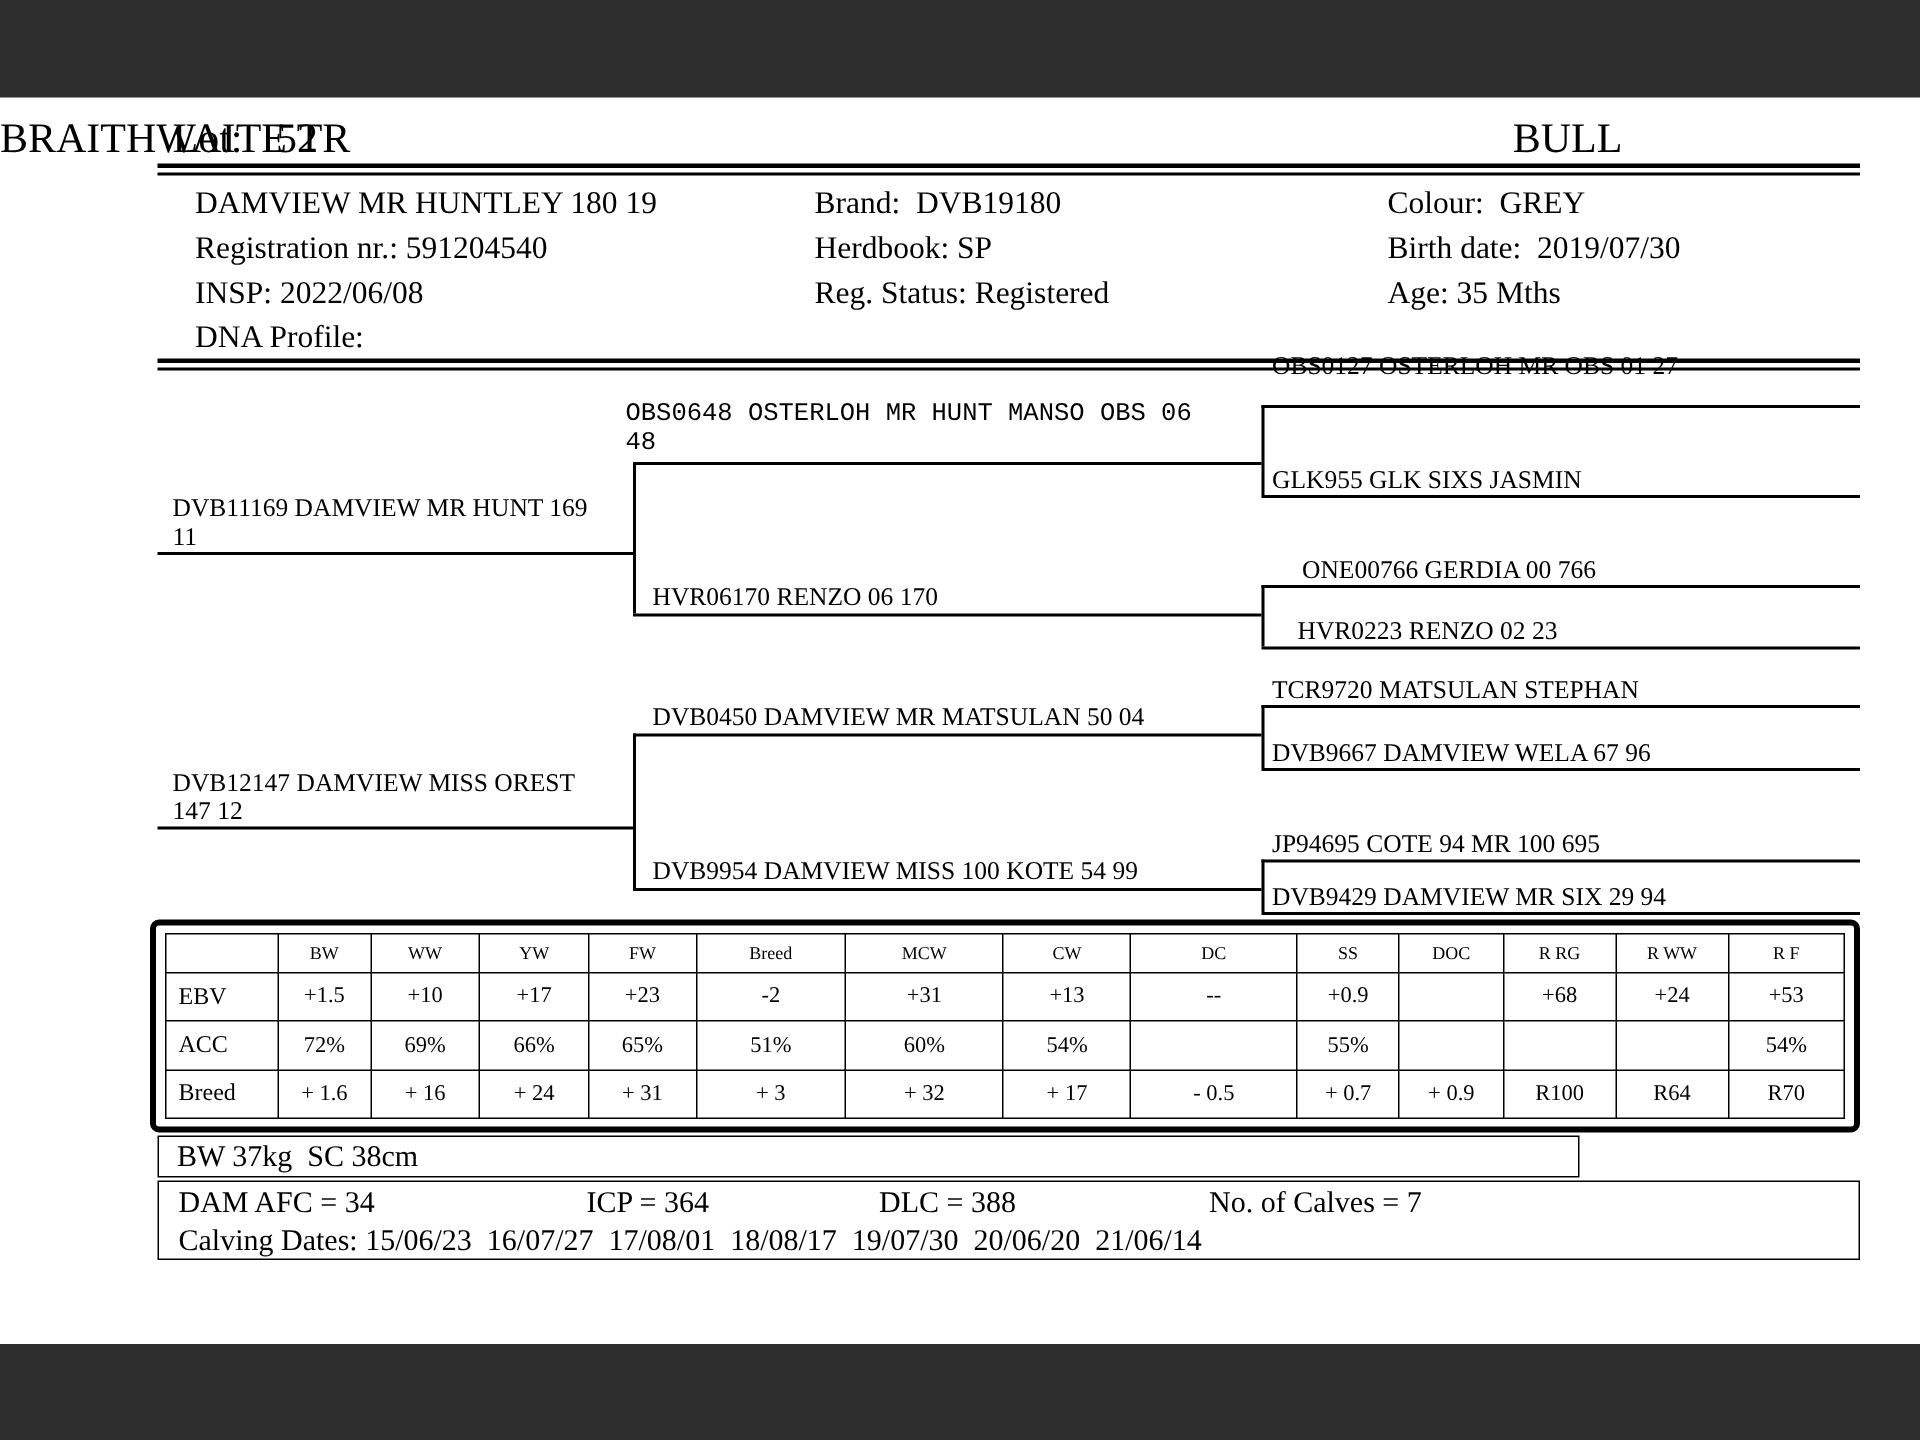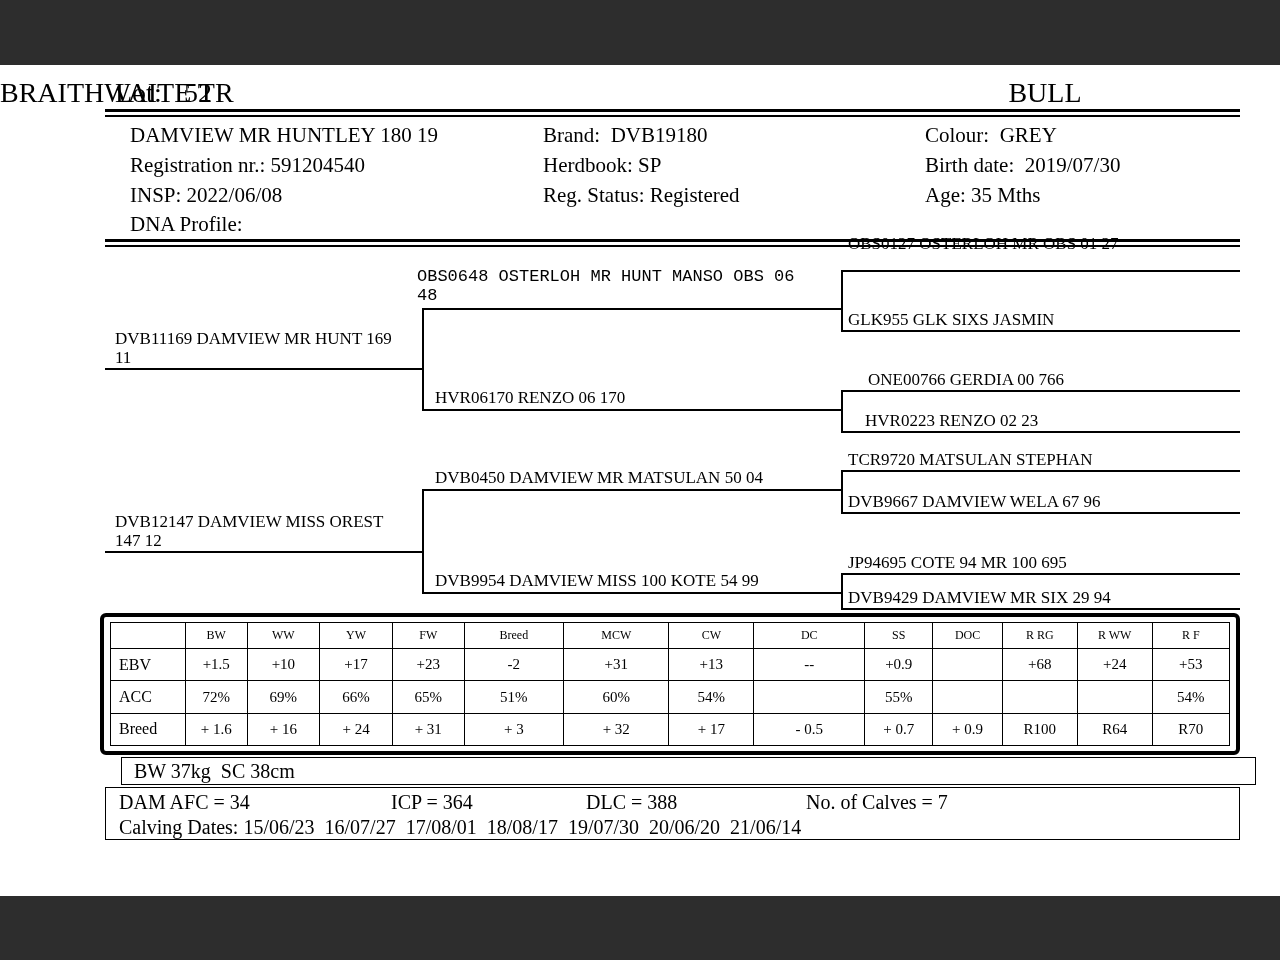--- a/index.html
+++ b/index.html
@@ -180,21 +180,21 @@
         <td>+ 0.7</td>
         <td>+ 0.9</td>
         <td>R100</td>
         <td>R64</td>
         <td>R70</td>
       </tr>
     </tbody>
       </table>
   </div>
 
-  <div class="thin-box" style="left:105px; top:757px; width:1135px; height:28px;margin-left:16px;">
+  <div class="thin-box" style="left:105px; top:757px; width:948px; height:28px;">
     <div class="t bot pre" style="left:12px; top:2px;">BW 37kg  SC 38cm</div>
   </div>
 
   <div class="thin-box" style="left:105px; top:787px; width:1135px; height:53px;">
     <div class="t bot pre" style="left:13px; top:3px;">DAM AFC = 34</div>
     <div class="t bot pre" style="left:285px; top:3px;">ICP = 364</div>
     <div class="t bot pre" style="left:480px; top:3px;">DLC = 388</div>
     <div class="t bot pre" style="left:700px; top:3px;">No. of Calves = 7</div>
     <div class="t bot pre" style="left:13px; top:28px;">Calving Dates: 15/06/23  16/07/27  17/08/01  18/08/17  19/07/30  20/06/20  21/06/14</div>
   </div>

